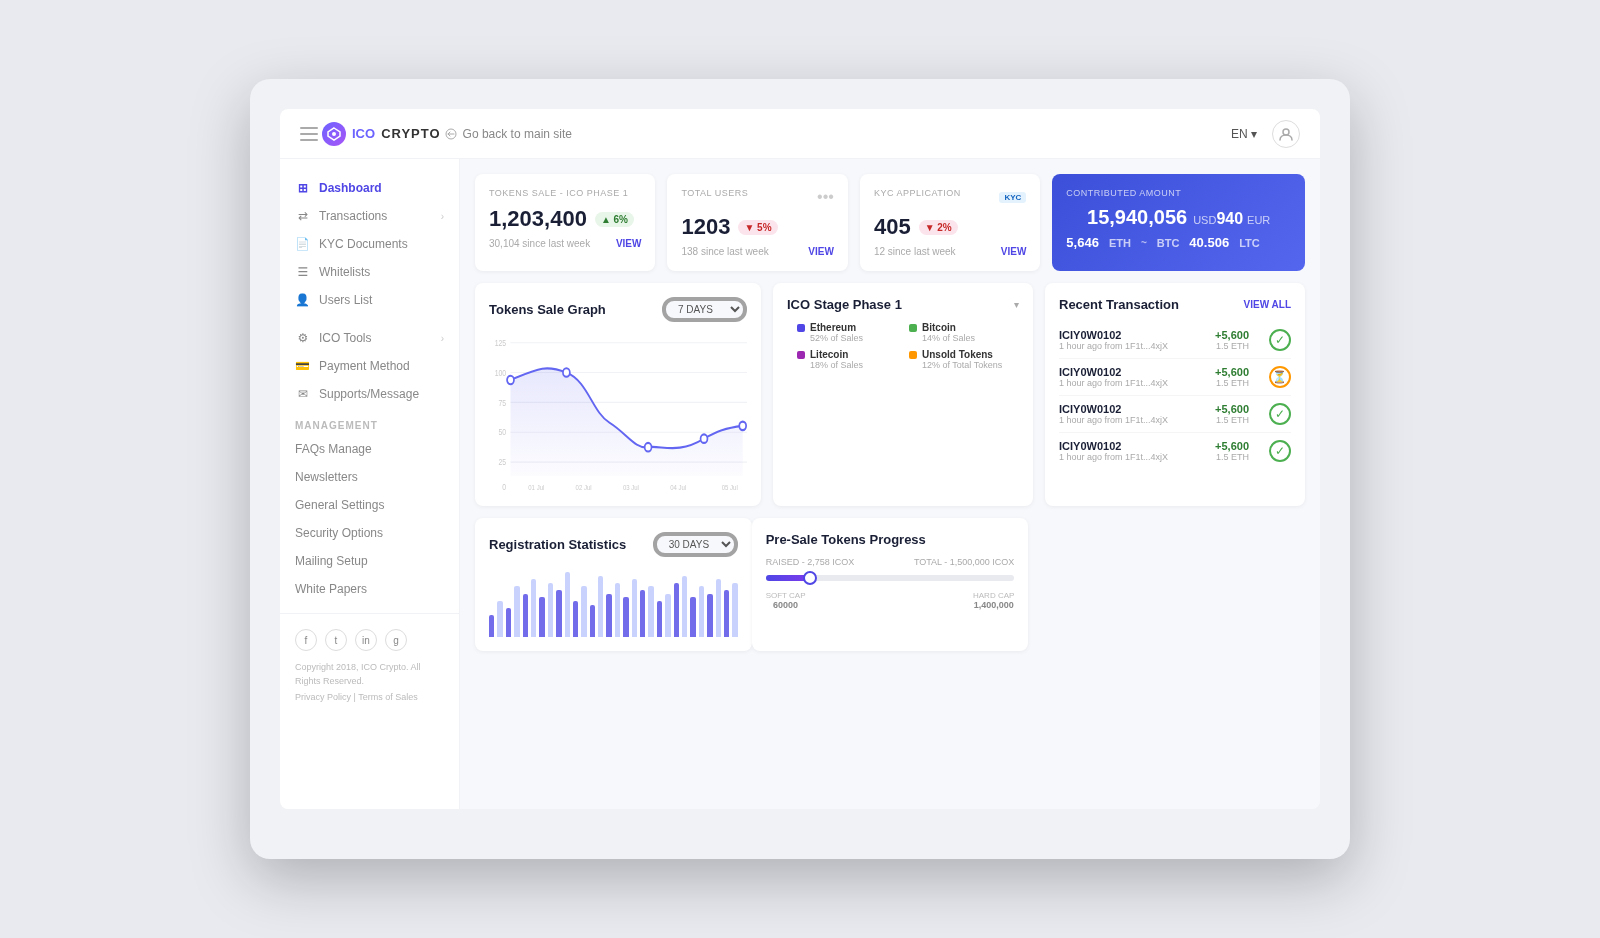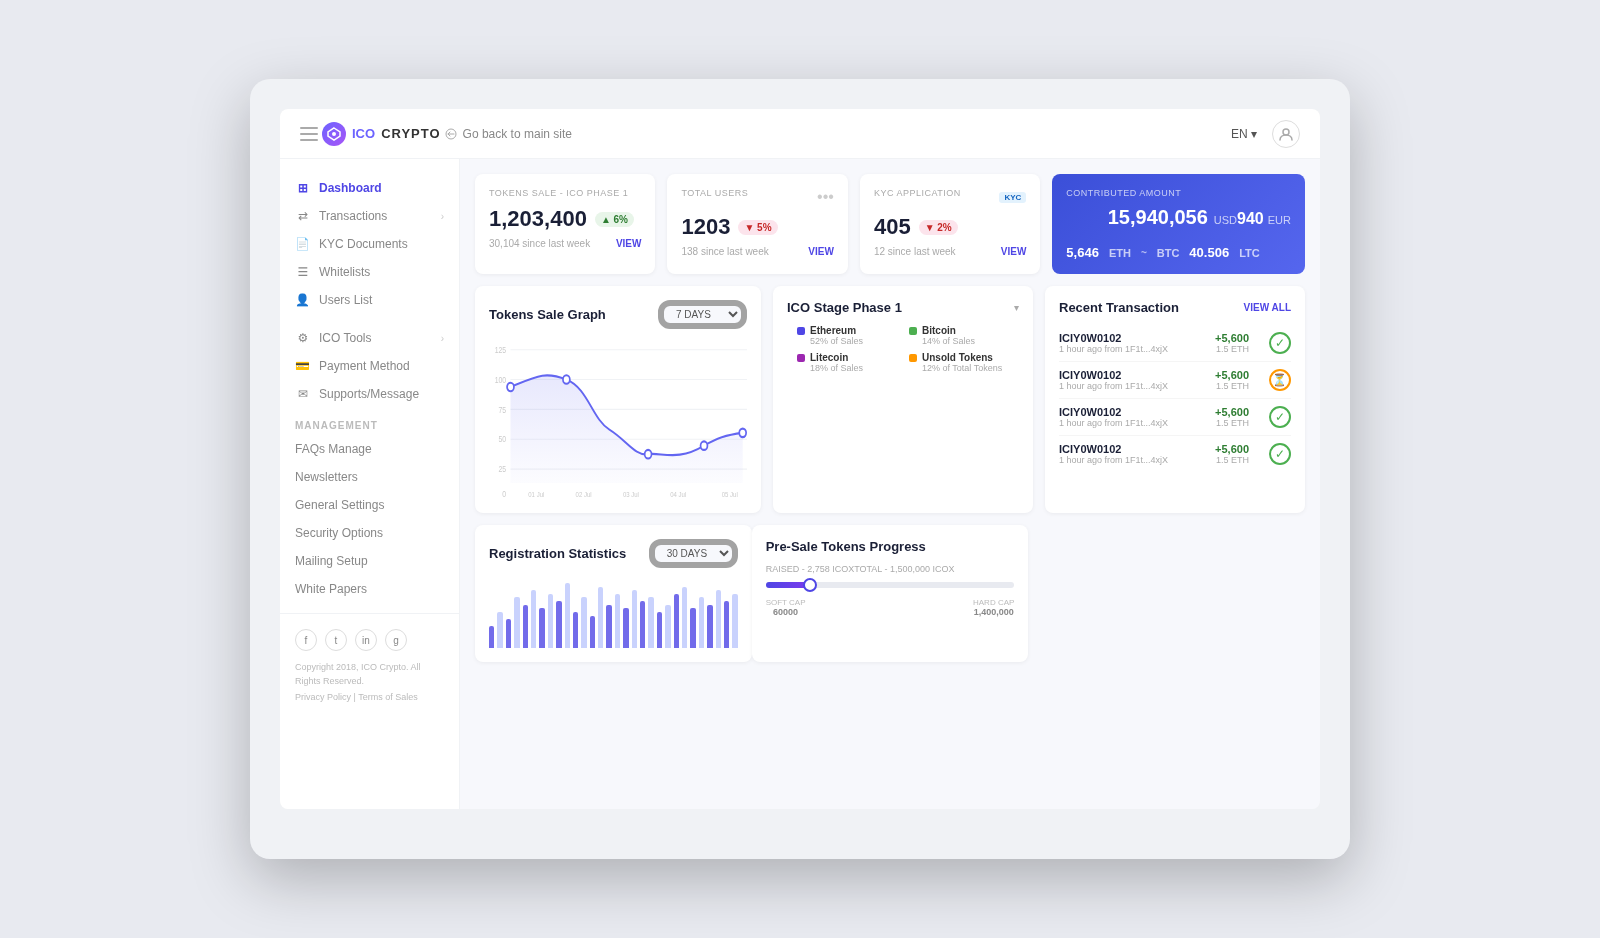--- a/index.html
+++ b/index.html
@@ -319,21 +319,21 @@
     .card-action {
       font-size: 10px;
       color: #4f46e5;
       cursor: pointer;
       font-weight: 700;
     }
     .period-select {
       font-size: 10px;
       color: #555;
       background: #f7f8fc;
-      border: 6px solid #a3a3a3;
+      border: 4px solid #a3a3a3;
       border-radius: 12px;
       padding: 2px 8px;
       cursor: pointer;
     }
     
     .chart-container {
       position: relative;
       height: 160px;
     }
     .chart-svg {
@@ -483,21 +483,21 @@
       margin-top: 2px;
       text-align: right;
     }
     .tokens-sub {
       font-size: 10px;
       color: rgba(255,255,255,0.6);
     }
     
     .presale-header {
       display: flex;
-      justify-content: flex-start;
+      justify-content: space-between;
       font-size: 9px;
       color: #aaa;
       margin-bottom: 8px;
     }
     .progress-wrap {
       position: relative;
       margin-bottom: 10px;
     }
     .progress-track {
       height: 6px;
@@ -713,21 +713,21 @@
               </span>
             </div>
             <div class="stat-sub">
               <span>12 since last week</span>
               <span class="stat-view">VIEW</span>
             </div>
           </div>
 
           <div class="contributed-card">
             <div class="contributed-label">CONTRIBUTED AMOUNT</div>
-            <div style="display:flex;justify-content:flex-end;align-items:baseline;margin-bottom:10px;">
+            <div style="display:flex;justify-content:center;align-items:baseline;margin-bottom:0;">
               <div class="contributed-main">
                 <span class="contributed-amount">15,940,056</span>
                 <span class="contributed-cur">USD</span>
               </div>
               <div style="display:flex;align-items:baseline;gap:4px;">
                 <span class="contributed-eur">940</span>
                 <span class="contributed-cur">EUR</span>
               </div>
             </div>
             <div class="contributed-row2">

